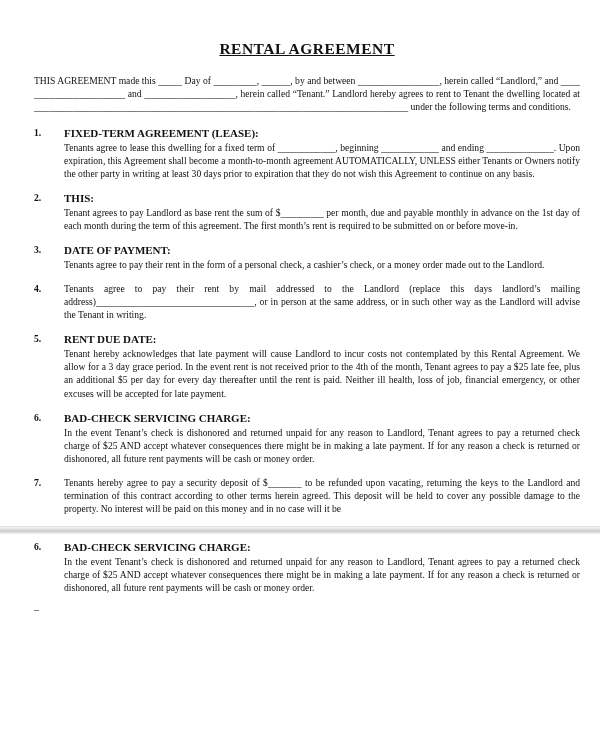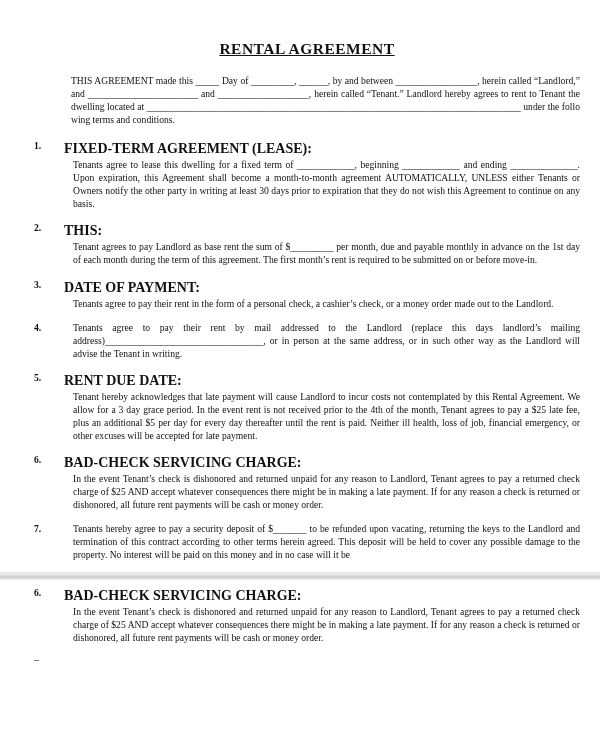--- a/index.html
+++ b/index.html
@@ -29,46 +29,44 @@
     letter-spacing: 0.5px;
     text-decoration: underline;
     margin: 6px 0 16px 0;
   }
   .intro {
     font-size: 9.6px;
     line-height: 1.36;
     text-align: justify;
     word-break: break-all;
     margin-bottom: 13px;
-    margin-left: 37px;
   }
   .section {
     display: flex;
     margin-bottom: 11px;
   }
   .section-num {
     flex: 0 0 30px;
     font-weight: bold;
     font-size: 9.6px;
     line-height: 1.36;
   }
   .section-content {
     flex: 1;
     min-width: 0;
   }
   .section-heading {
     font-weight: bold;
-    font-size: 14px;
+    font-size: 11px;
     line-height: 1.36;
   }
   .section-body {
     font-size: 9.6px;
     line-height: 1.36;
     text-align: justify;
-    margin-left: 9px;
   }
   .page-seam {
     height: 7px;
     margin: 2px -32px 6px -34px;
     background: linear-gradient(to bottom, #f5f5f5 0%, #d7d7d7 45%, #c9c9c9 55%, #f2f2f2 100%);
     border-top: 1px solid #e0e0e0;
   }
   .footer-mark {
     font-size: 10px;
     margin-top: 4px;

